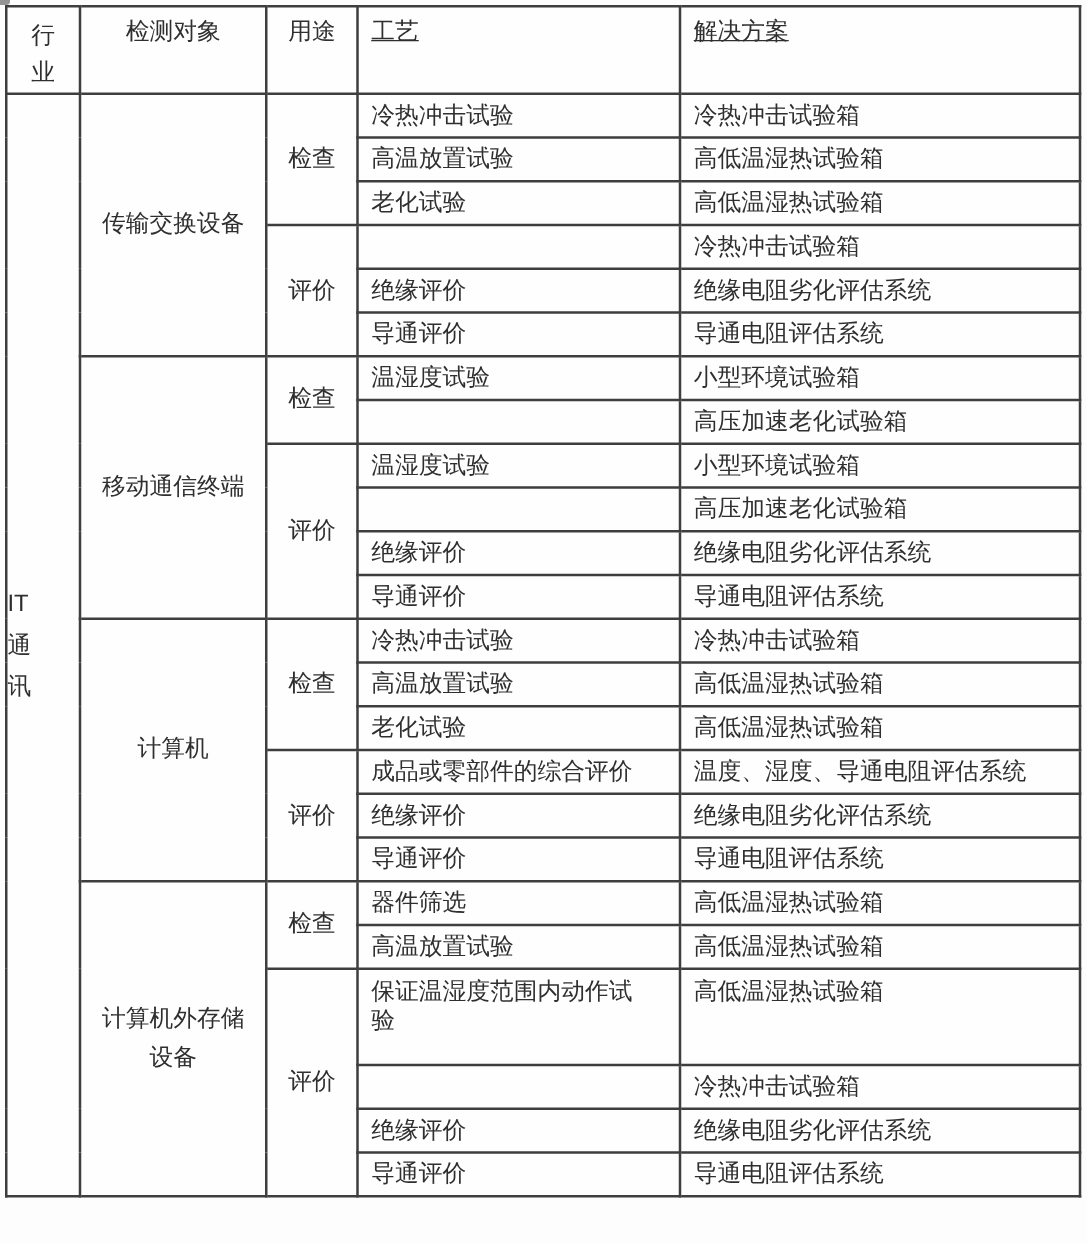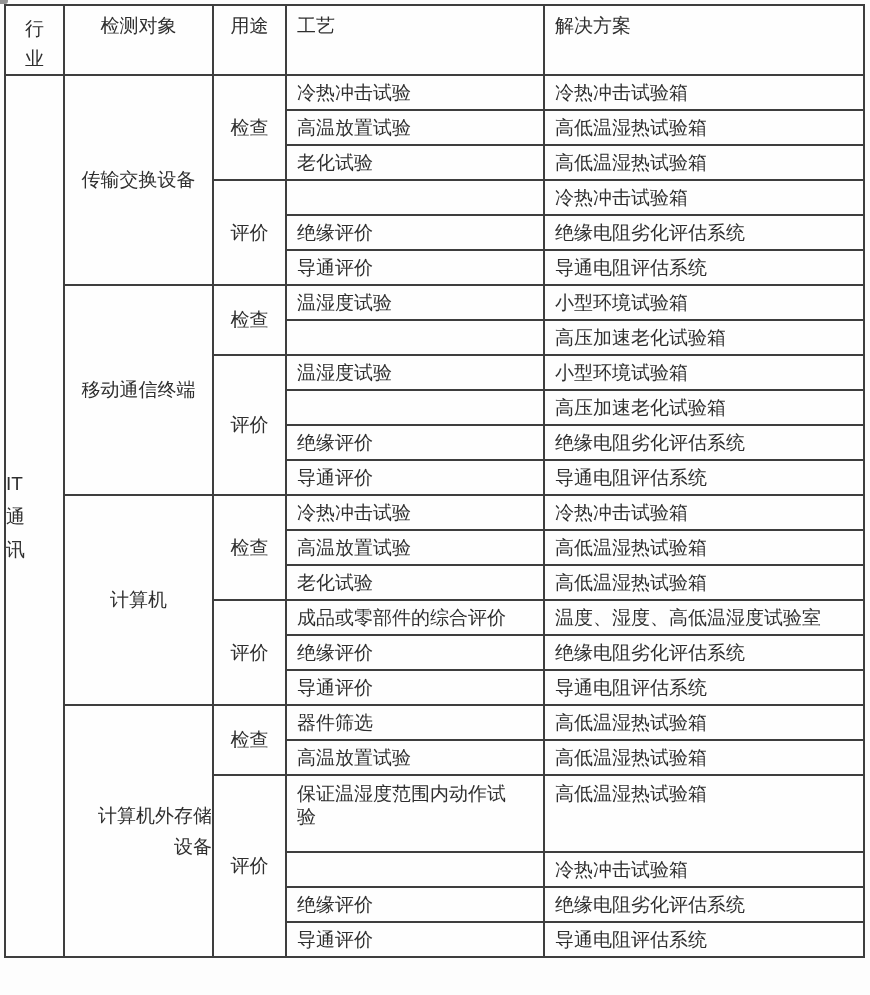--- a/index.html
+++ b/index.html
@@ -50,21 +50,21 @@
   col.c-process  { width: 258px; }
   col.c-solution { width: 320px; }
 
   
   tr.head th {
     height: 60px;
     vertical-align: top;
     padding-top: 8px;
     text-align: center;
   }
-  tr.head th.al { text-align: left; padding-left: 10px; }
+  tr.head th.al { text-align: left; padding-left: 10px; text-decoration: underline; }
   .two-line span { display: block; }
   .head .two-line span { line-height: 30px; }
 
   
   tr.r td { height: 33px; }
   td.cell-left {
     text-align: left;
     vertical-align: middle;
     padding-left: 10px;
     padding-right: 20px;
@@ -81,21 +81,21 @@
   }
   .wrap-narrow {
     display: inline-block;
     max-width: 226px;
   }
   td.industry-cell {
     text-align: left;
     vertical-align: middle;
   }
   td.industry-cell span { display: block; line-height: 33px; }
-  td.target-cell .two-line span { line-height: 31px; text-align: right; }
+  td.target-cell .two-line span { line-height: 31px; }
 </style>
 </head>
 <body>
 
 <div class="sheet">
   <div class="scan-artifact"></div>
 
   <table class="grid">
     <colgroup>
       <col class="c-industry">
@@ -190,21 +190,21 @@
       <td class="cell-left">高温放置试验</td>
       <td class="cell-left">高低温湿热试验箱</td>
     </tr>
     <tr class="r">
       <td class="cell-left">老化试验</td>
       <td class="cell-left">高低温湿热试验箱</td>
     </tr>
     <tr class="r">
       <td class="cell-center" rowspan="3">评价</td>
       <td class="cell-left">成品或零部件的综合评价</td>
-      <td class="cell-left">温度、湿度、高低温湿度试验室</td>
+      <td class="cell-left">温度、湿度、导通电阻评估系统</td>
     </tr>
     <tr class="r">
       <td class="cell-left">绝缘评价</td>
       <td class="cell-left">绝缘电阻劣化评估系统</td>
     </tr>
     <tr class="r">
       <td class="cell-left">导通评价</td>
       <td class="cell-left">导通电阻评估系统</td>
     </tr>
 

